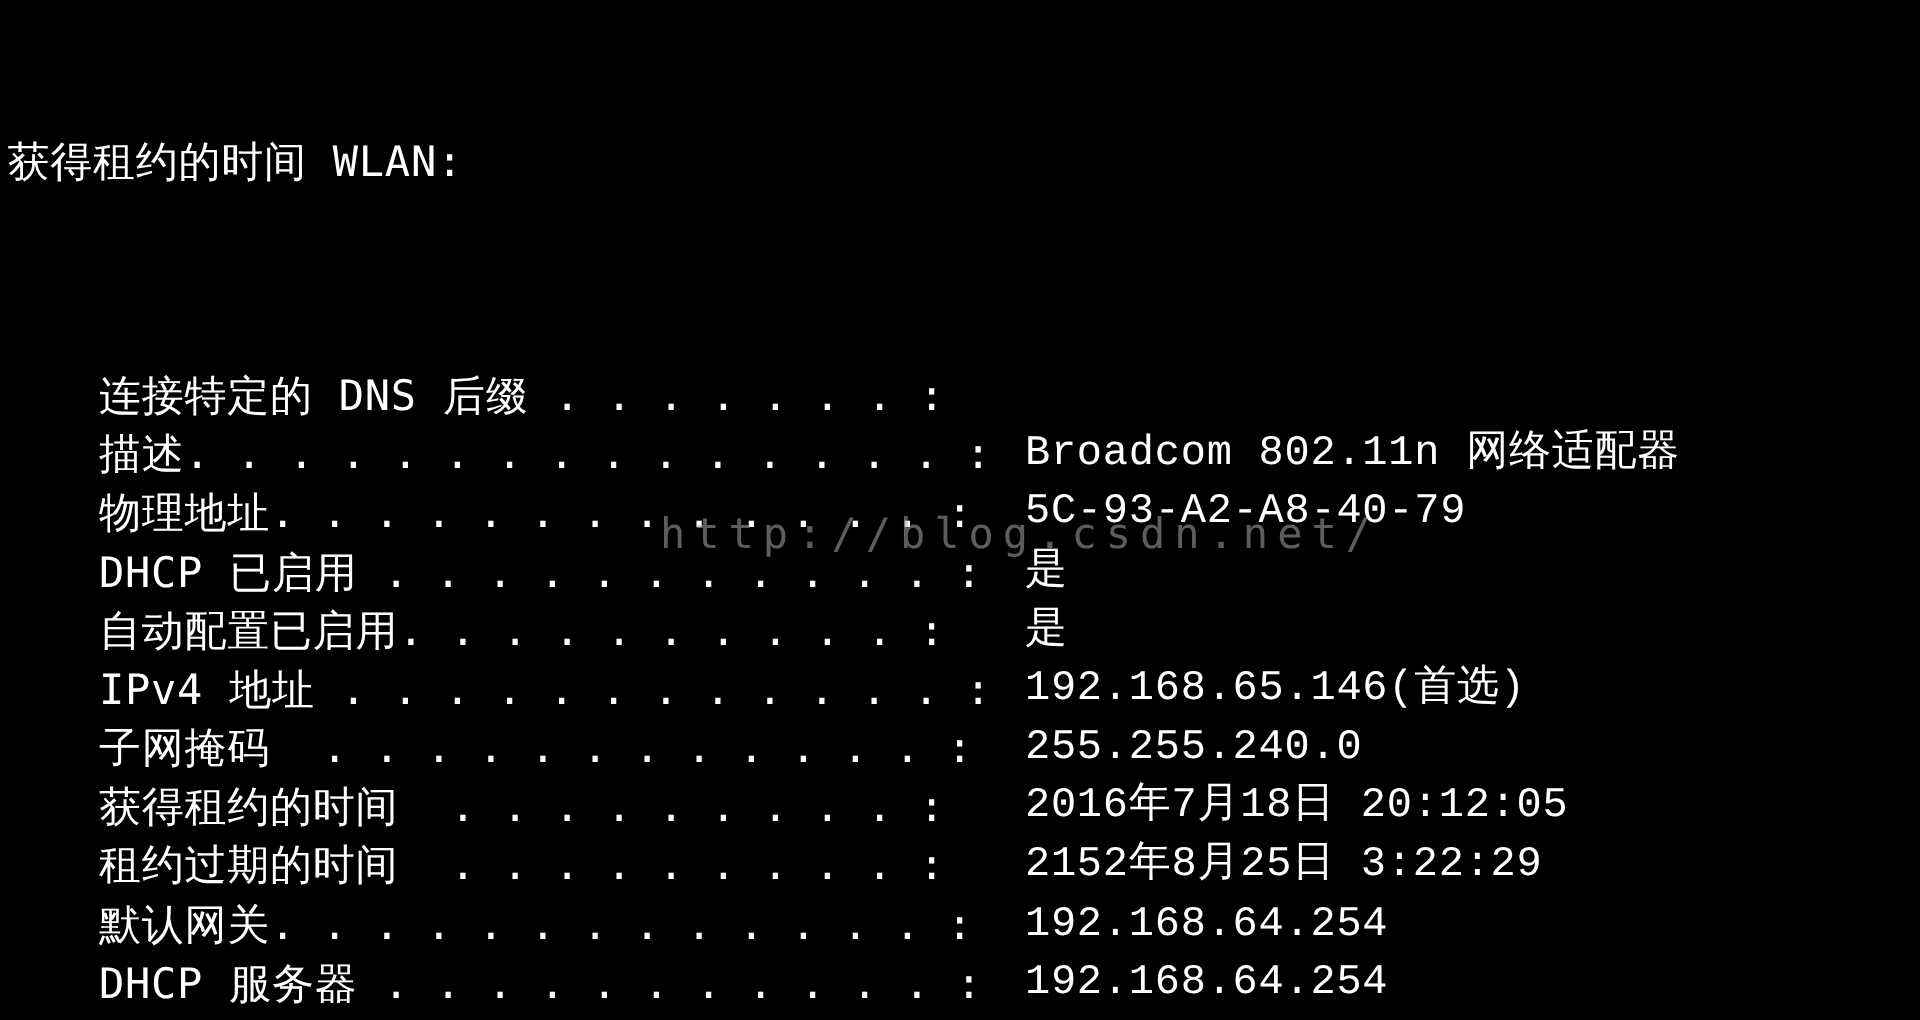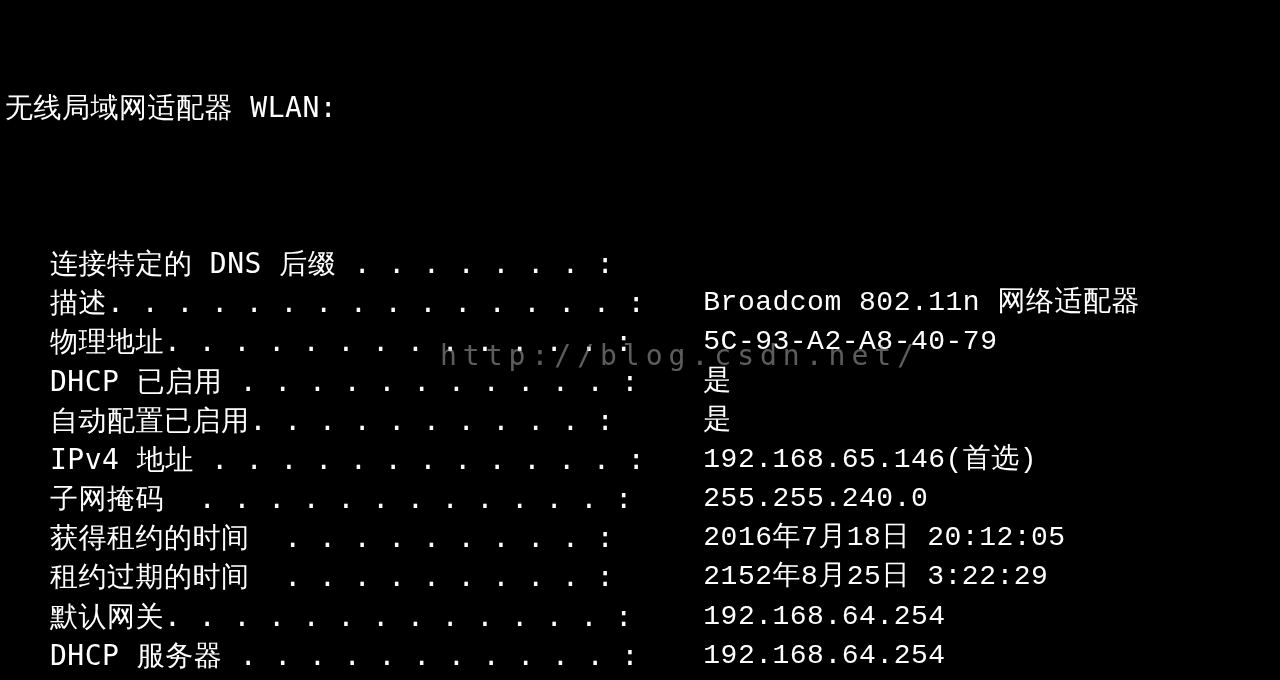--- a/index.html
+++ b/index.html
@@ -22,22 +22,21 @@
     }
     .terminal {
       white-space: pre;
     }
     .header {
       margin-bottom: 38px;
       margin-left: -5px;
     }
     .row {
       display: flex;
-      margin-left: 40px;
-      gap: 36px;
+      margin-left: 56px;
     }
     .label {
       width: 600px;
       flex-shrink: 0;
     }
     .value {
       flex: 1;
       font-family: Liberation Mono, monospace;
     }
     .watermark {
@@ -48,17 +47,17 @@
       font-size: 28px;
       pointer-events: none;
       font-family: "SimSun", monospace;
       letter-spacing: 6px;
     }
   </style>
 </head>
 <body>
 
 <div class="terminal">
-  <div class="header">无线局域网适配器 WLAN:</div>
+  <div class="header">获得租约的时间 WLAN:</div>
   <div id="rows-container"><div class="row"><span class="label">连接特定的 DNS 后缀 . . . . . . . :</span><span class="value"> </span></div><div class="row"><span class="label">描述. . . . . . . . . . . . . . . :</span><span class="value"> Broadcom 802.11n 网络适配器</span></div><div class="row"><span class="label">物理地址. . . . . . . . . . . . . :</span><span class="value"> 5C-93-A2-A8-40-79</span></div><div class="row"><span class="label">DHCP 已启用 . . . . . . . . . . . :</span><span class="value"> 是</span></div><div class="row"><span class="label">自动配置已启用. . . . . . . . . . :</span><span class="value"> 是</span></div><div class="row"><span class="label">IPv4 地址 . . . . . . . . . . . . :</span><span class="value"> 192.168.65.146(首选)</span></div><div class="row"><span class="label">子网掩码  . . . . . . . . . . . . :</span><span class="value"> 255.255.240.0</span></div><div class="row"><span class="label">获得租约的时间  . . . . . . . . . :</span><span class="value"> 2016年7月18日 20:12:05</span></div><div class="row"><span class="label">租约过期的时间  . . . . . . . . . :</span><span class="value"> 2152年8月25日 3:22:29</span></div><div class="row"><span class="label">默认网关. . . . . . . . . . . . . :</span><span class="value"> 192.168.64.254</span></div><div class="row"><span class="label">DHCP 服务器 . . . . . . . . . . . :</span><span class="value"> 192.168.64.254</span></div><div class="row"><span class="label">DNS 服务器  . . . . . . . . . . . :</span><span class="value"> 114.114.114.114</span></div></div>
 </div>
 
 <div class="watermark">http://blog.csdn.net/</div>
 
 </body></html>

